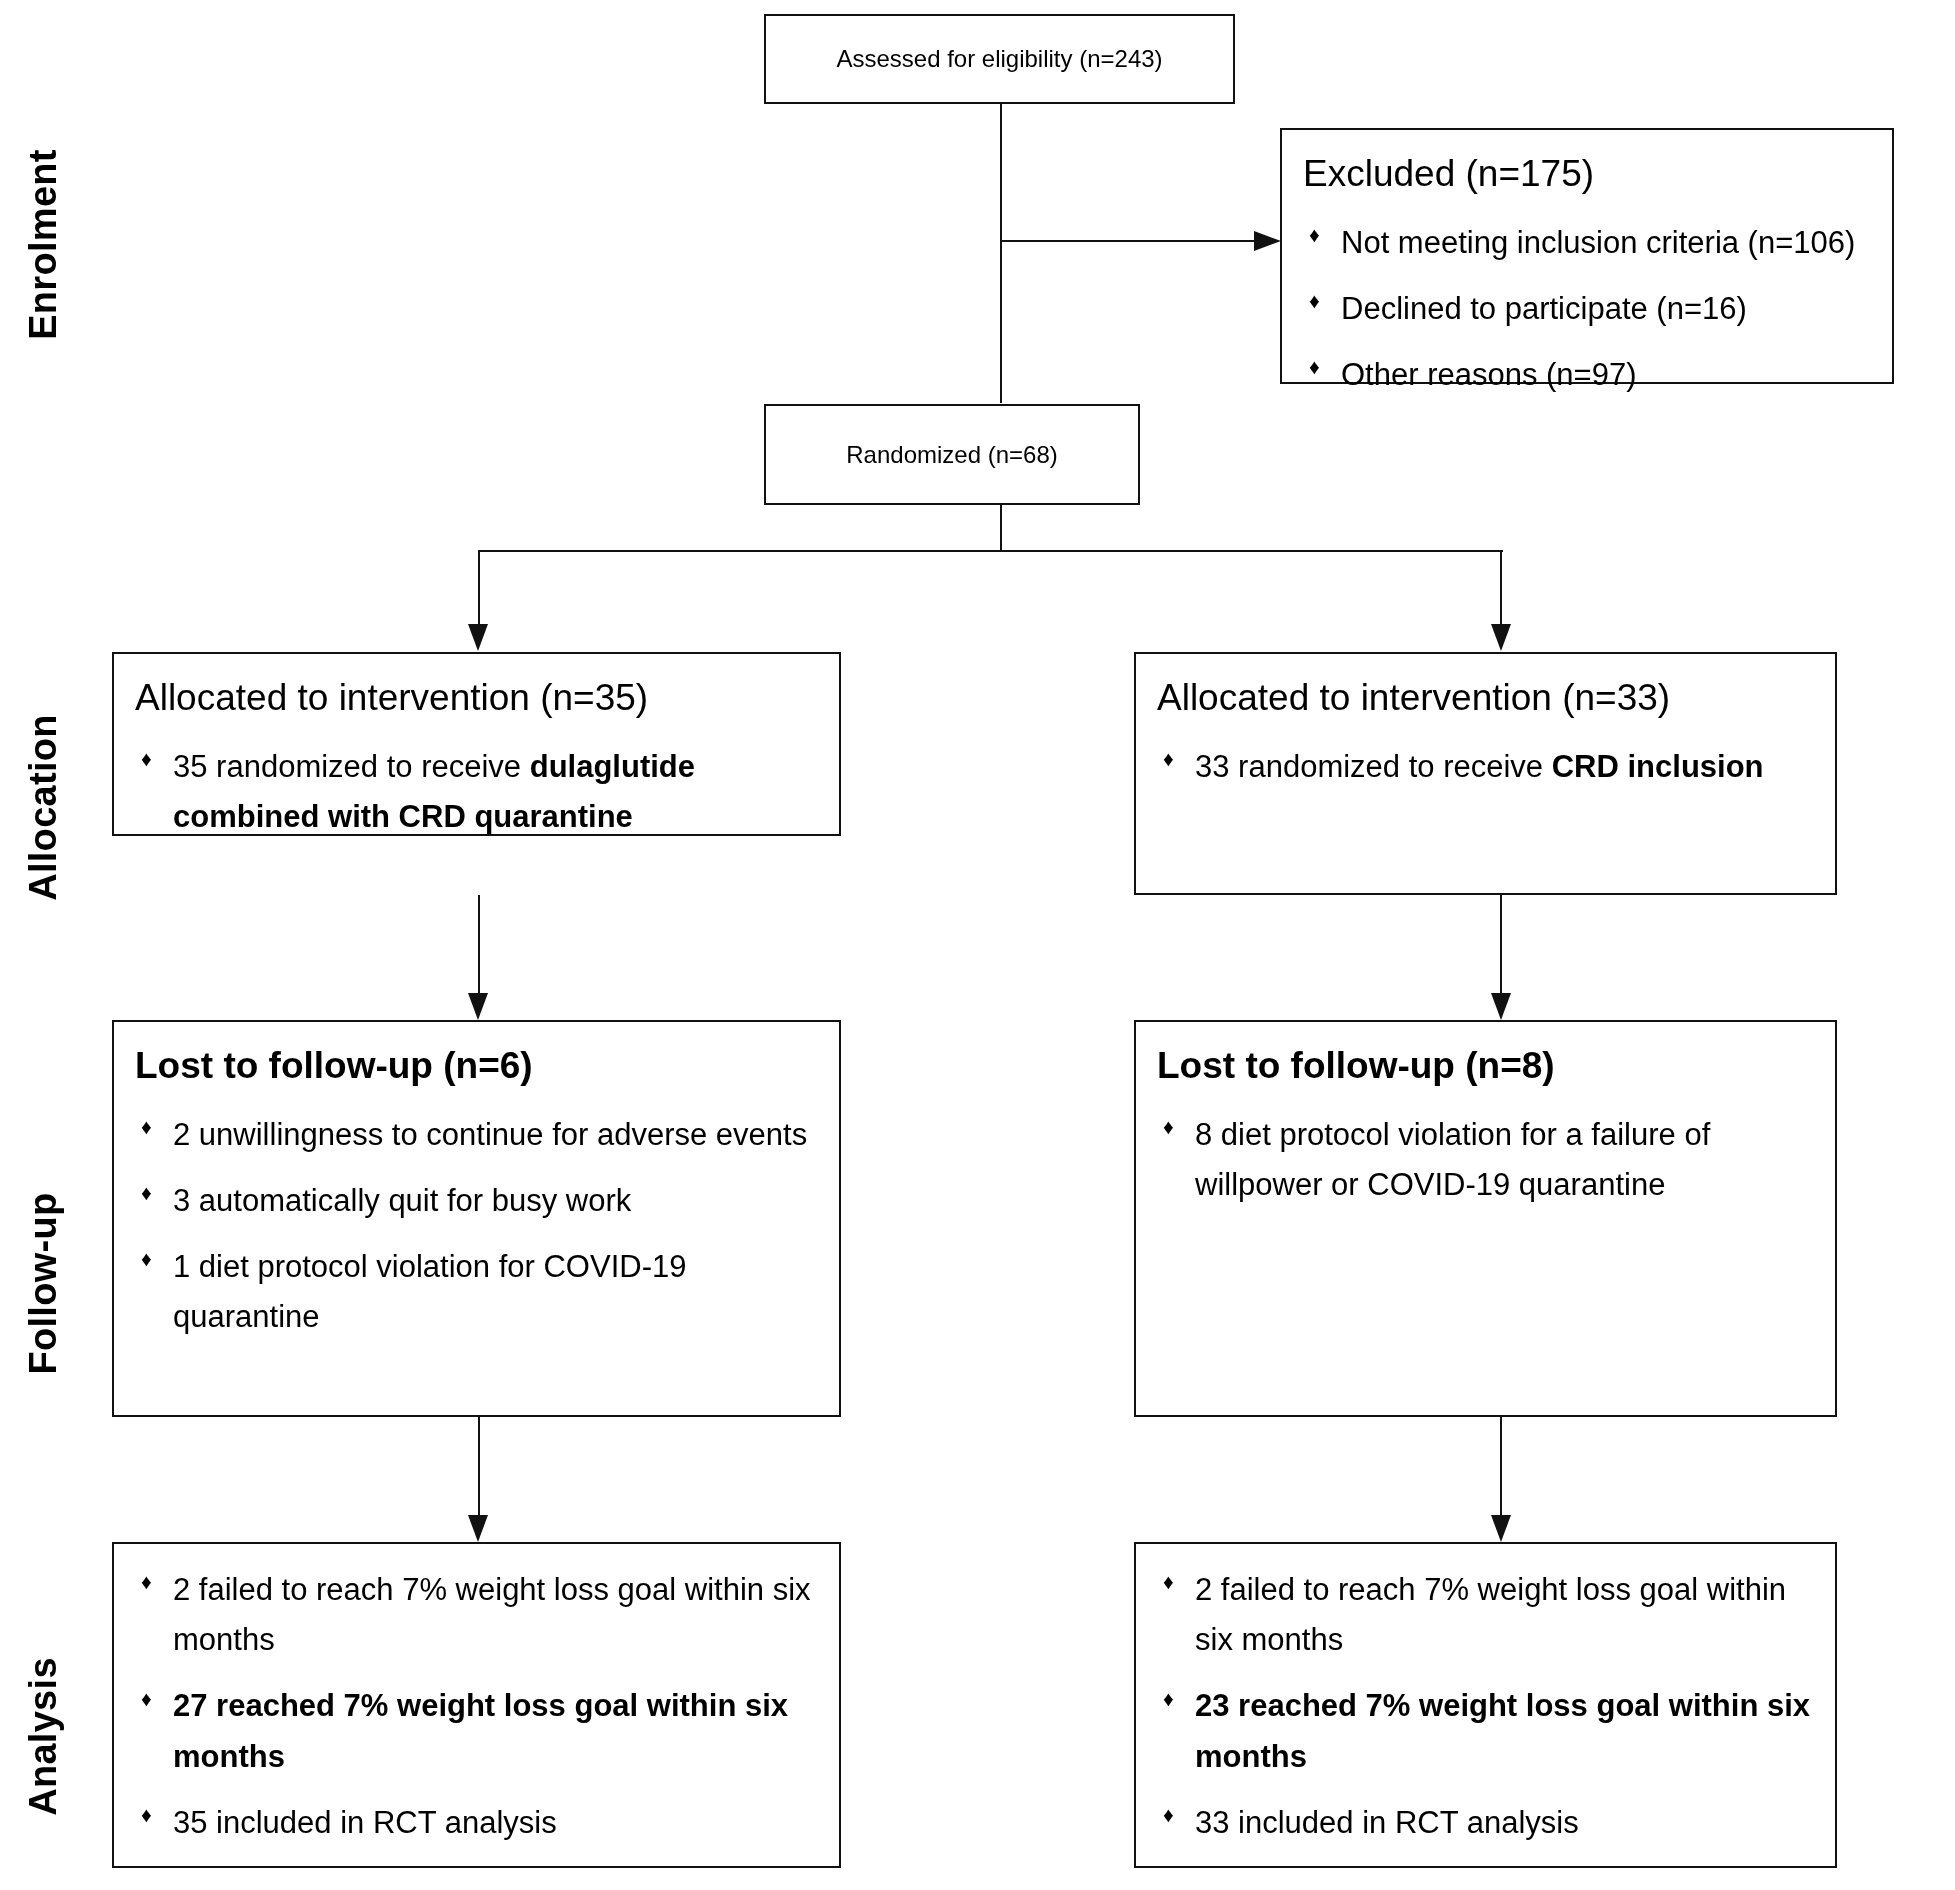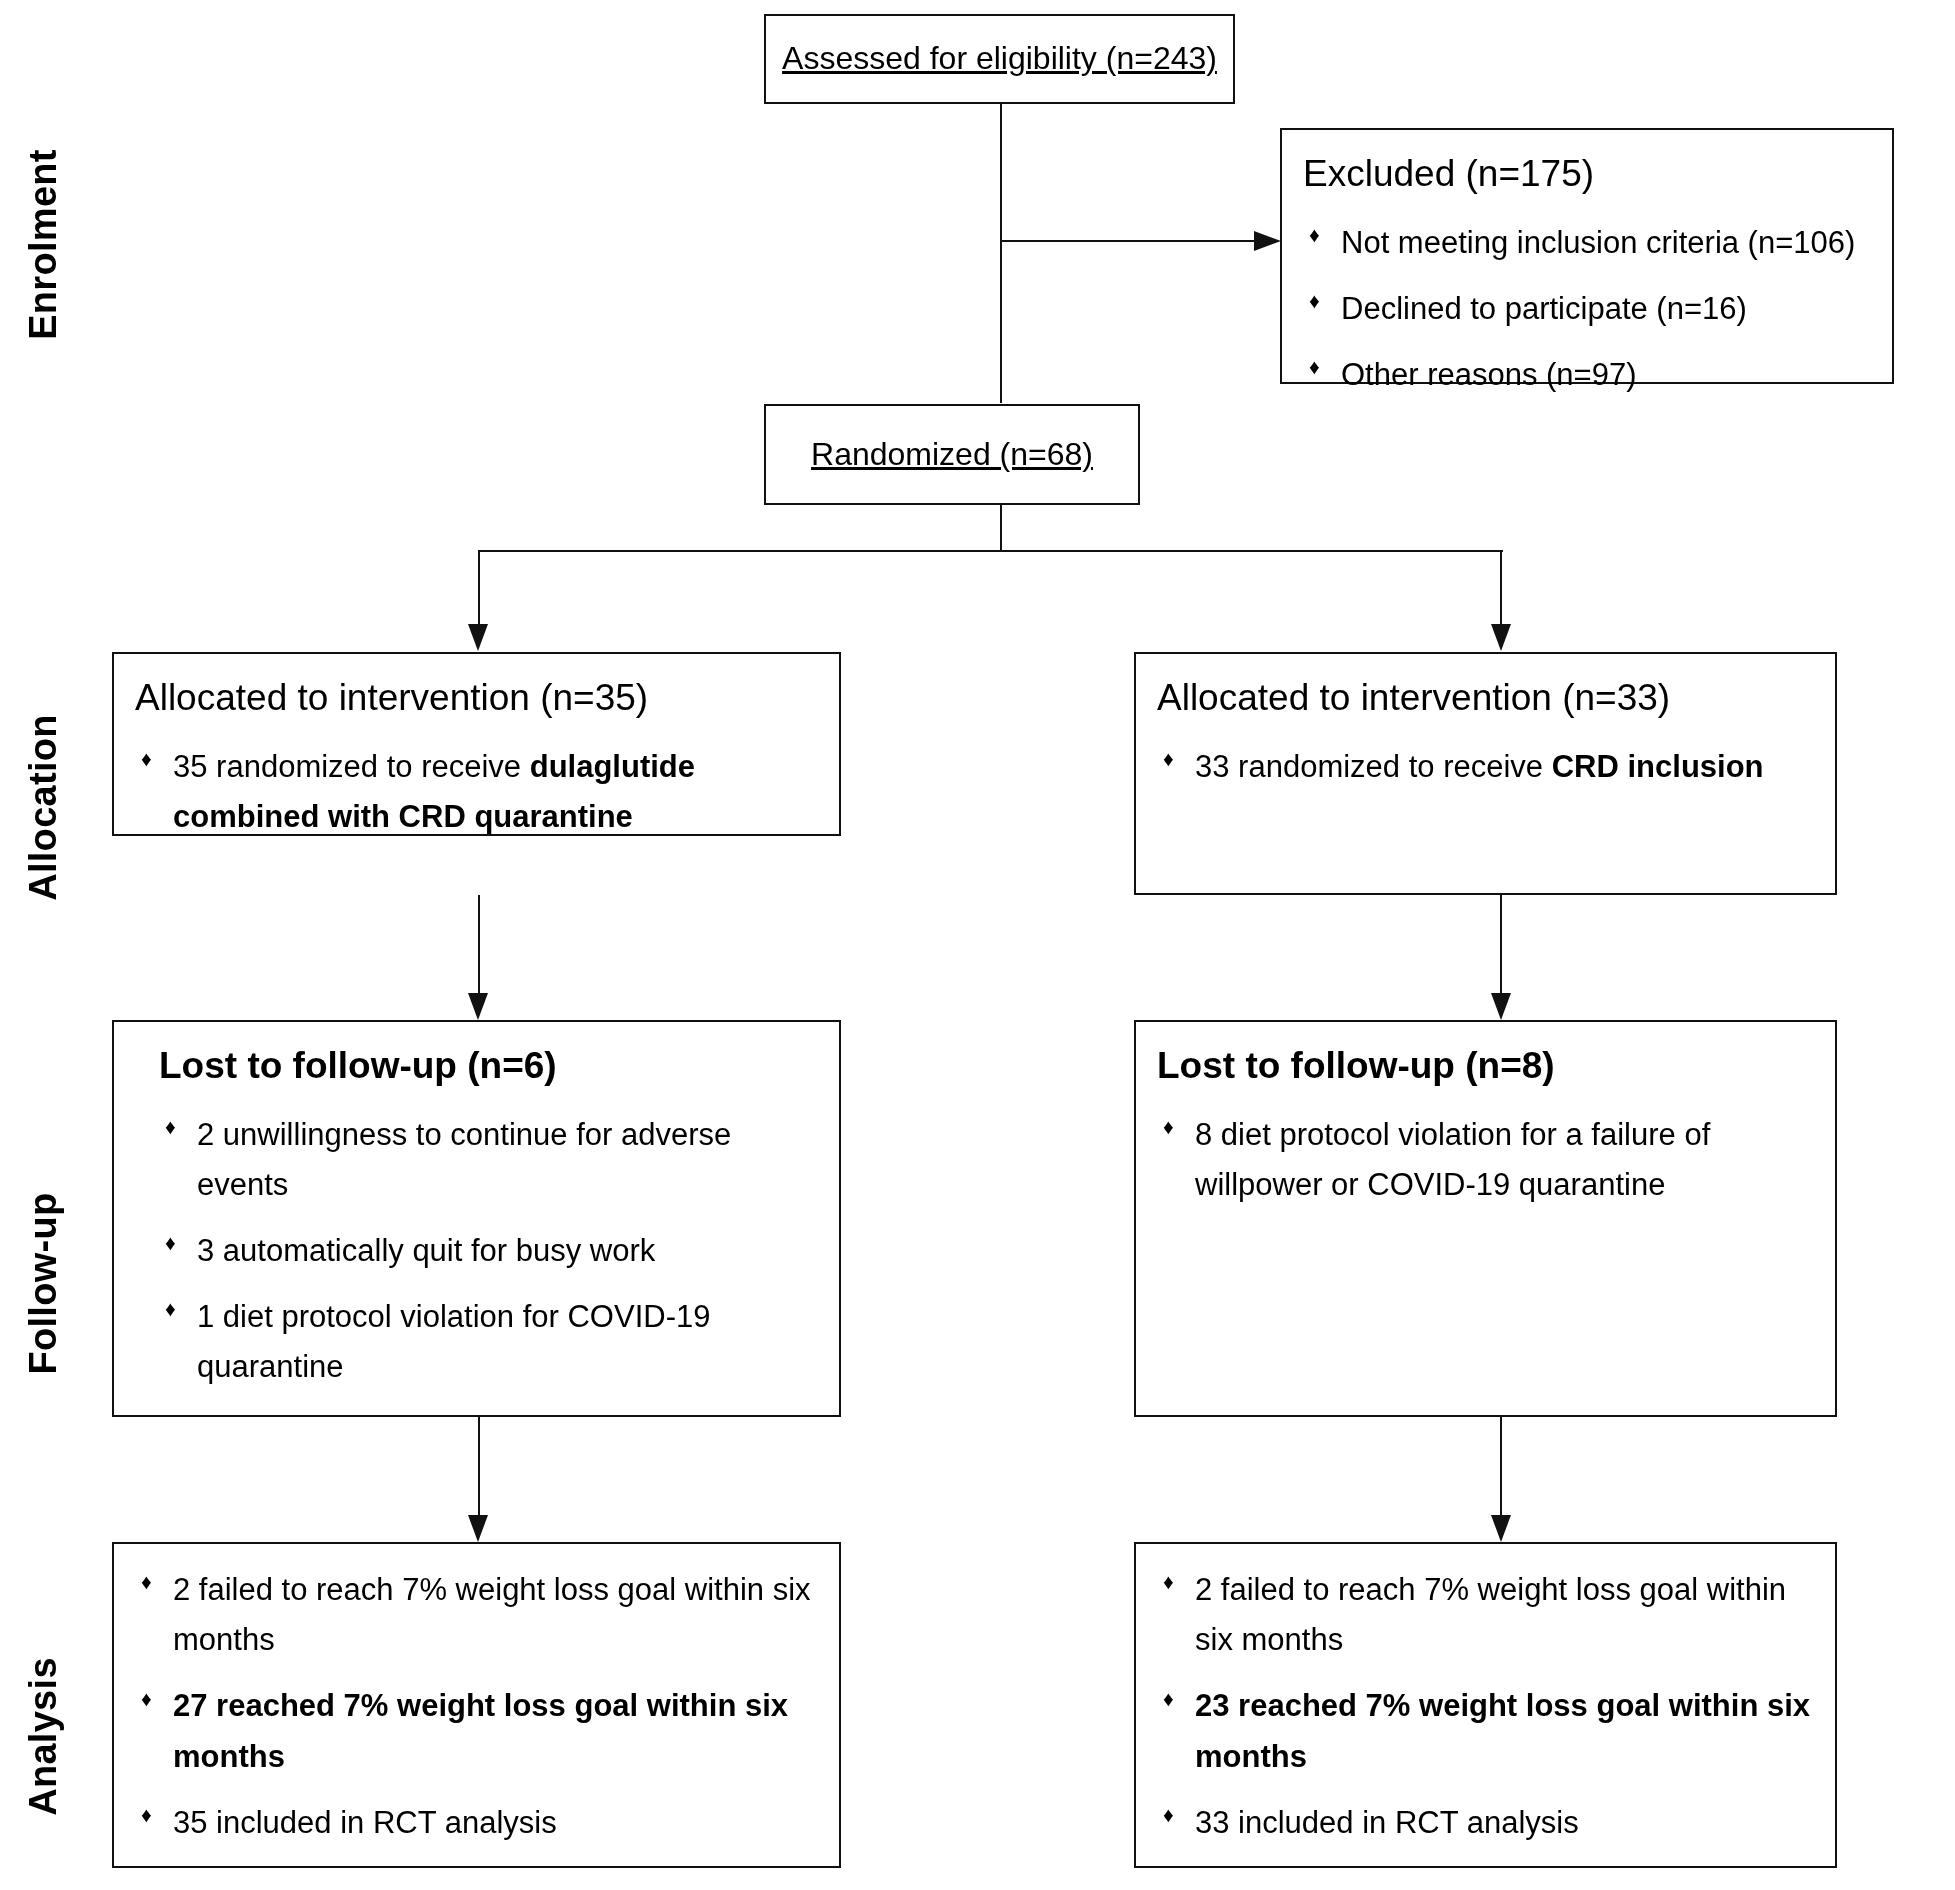--- a/index.html
+++ b/index.html
@@ -48,22 +48,21 @@
   }
   .box-inner {
     padding: 16px 18.3px 12.2px 21px;
   }
   .centered {
     position: absolute;
     left: 0; right: 0; top: 0; bottom: 0;
     display: flex;
     align-items: center;
     justify-content: center;
-    font-size: 32px;
-    text-decoration: underline;
+    font-size: 24px;
   }
 
   .heading {
     font-size: 37px;
     line-height: 1.5;
     margin-bottom: 16px;
   }
   .heading.bold { font-weight: bold; }
 
   ul.bullets {
@@ -204,21 +203,21 @@
       <div class="heading">Allocated to intervention (n=33)</div>
       <ul class="bullets">
         <li>
           <span class="bullet-mark">♦</span>
           <span>33 randomized to receive </span><span class="b">CRD inclusion</span>
         </li>
       </ul>
     </div>
   </div>
 
-  <div class="box" style="left:112px; top:1020px; width:729px; height:397px;padding-left:24px;">
+  <div class="box" style="left:112px; top:1020px; width:729px; height:397px;">
     <div class="box-inner">
       <div class="heading bold">Lost to follow-up  (n=6)</div>
       <ul class="bullets">
         <li>
           <span class="bullet-mark">♦</span>
           <span>2 unwillingness to continue for adverse events</span>
         </li>
         <li>
           <span class="bullet-mark">♦</span>
           <span>3 automatically quit for busy work</span>

